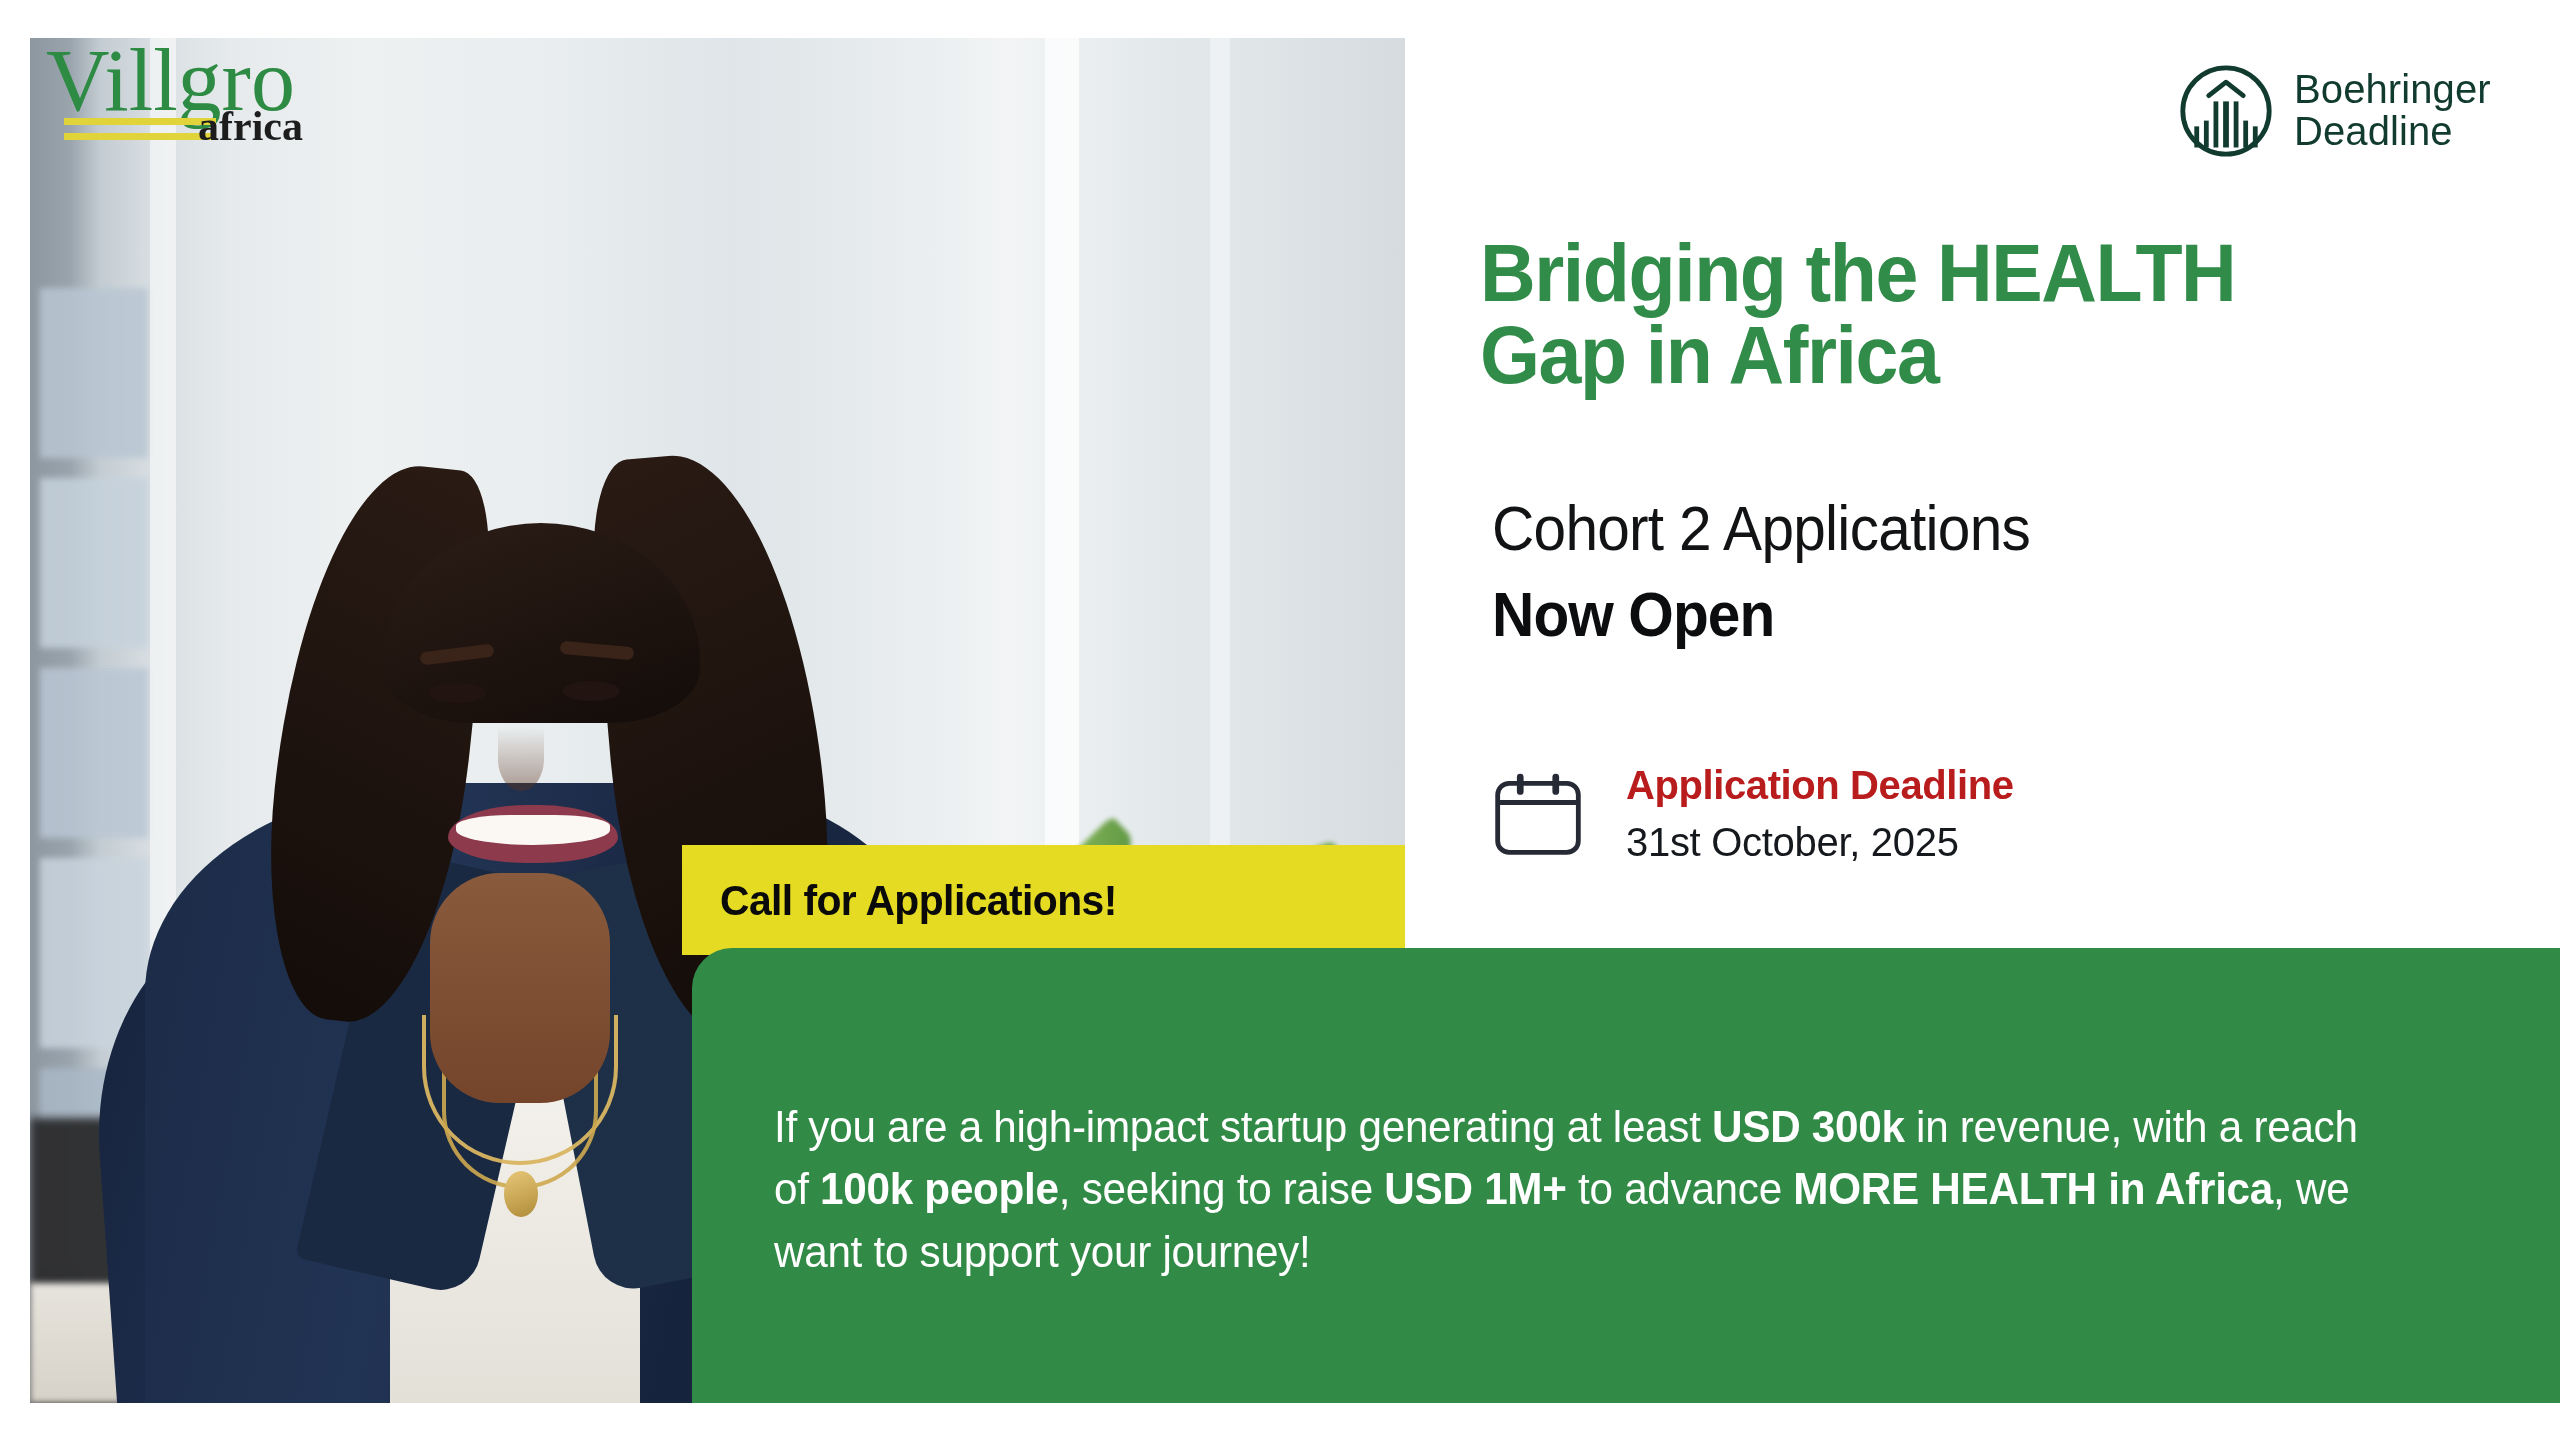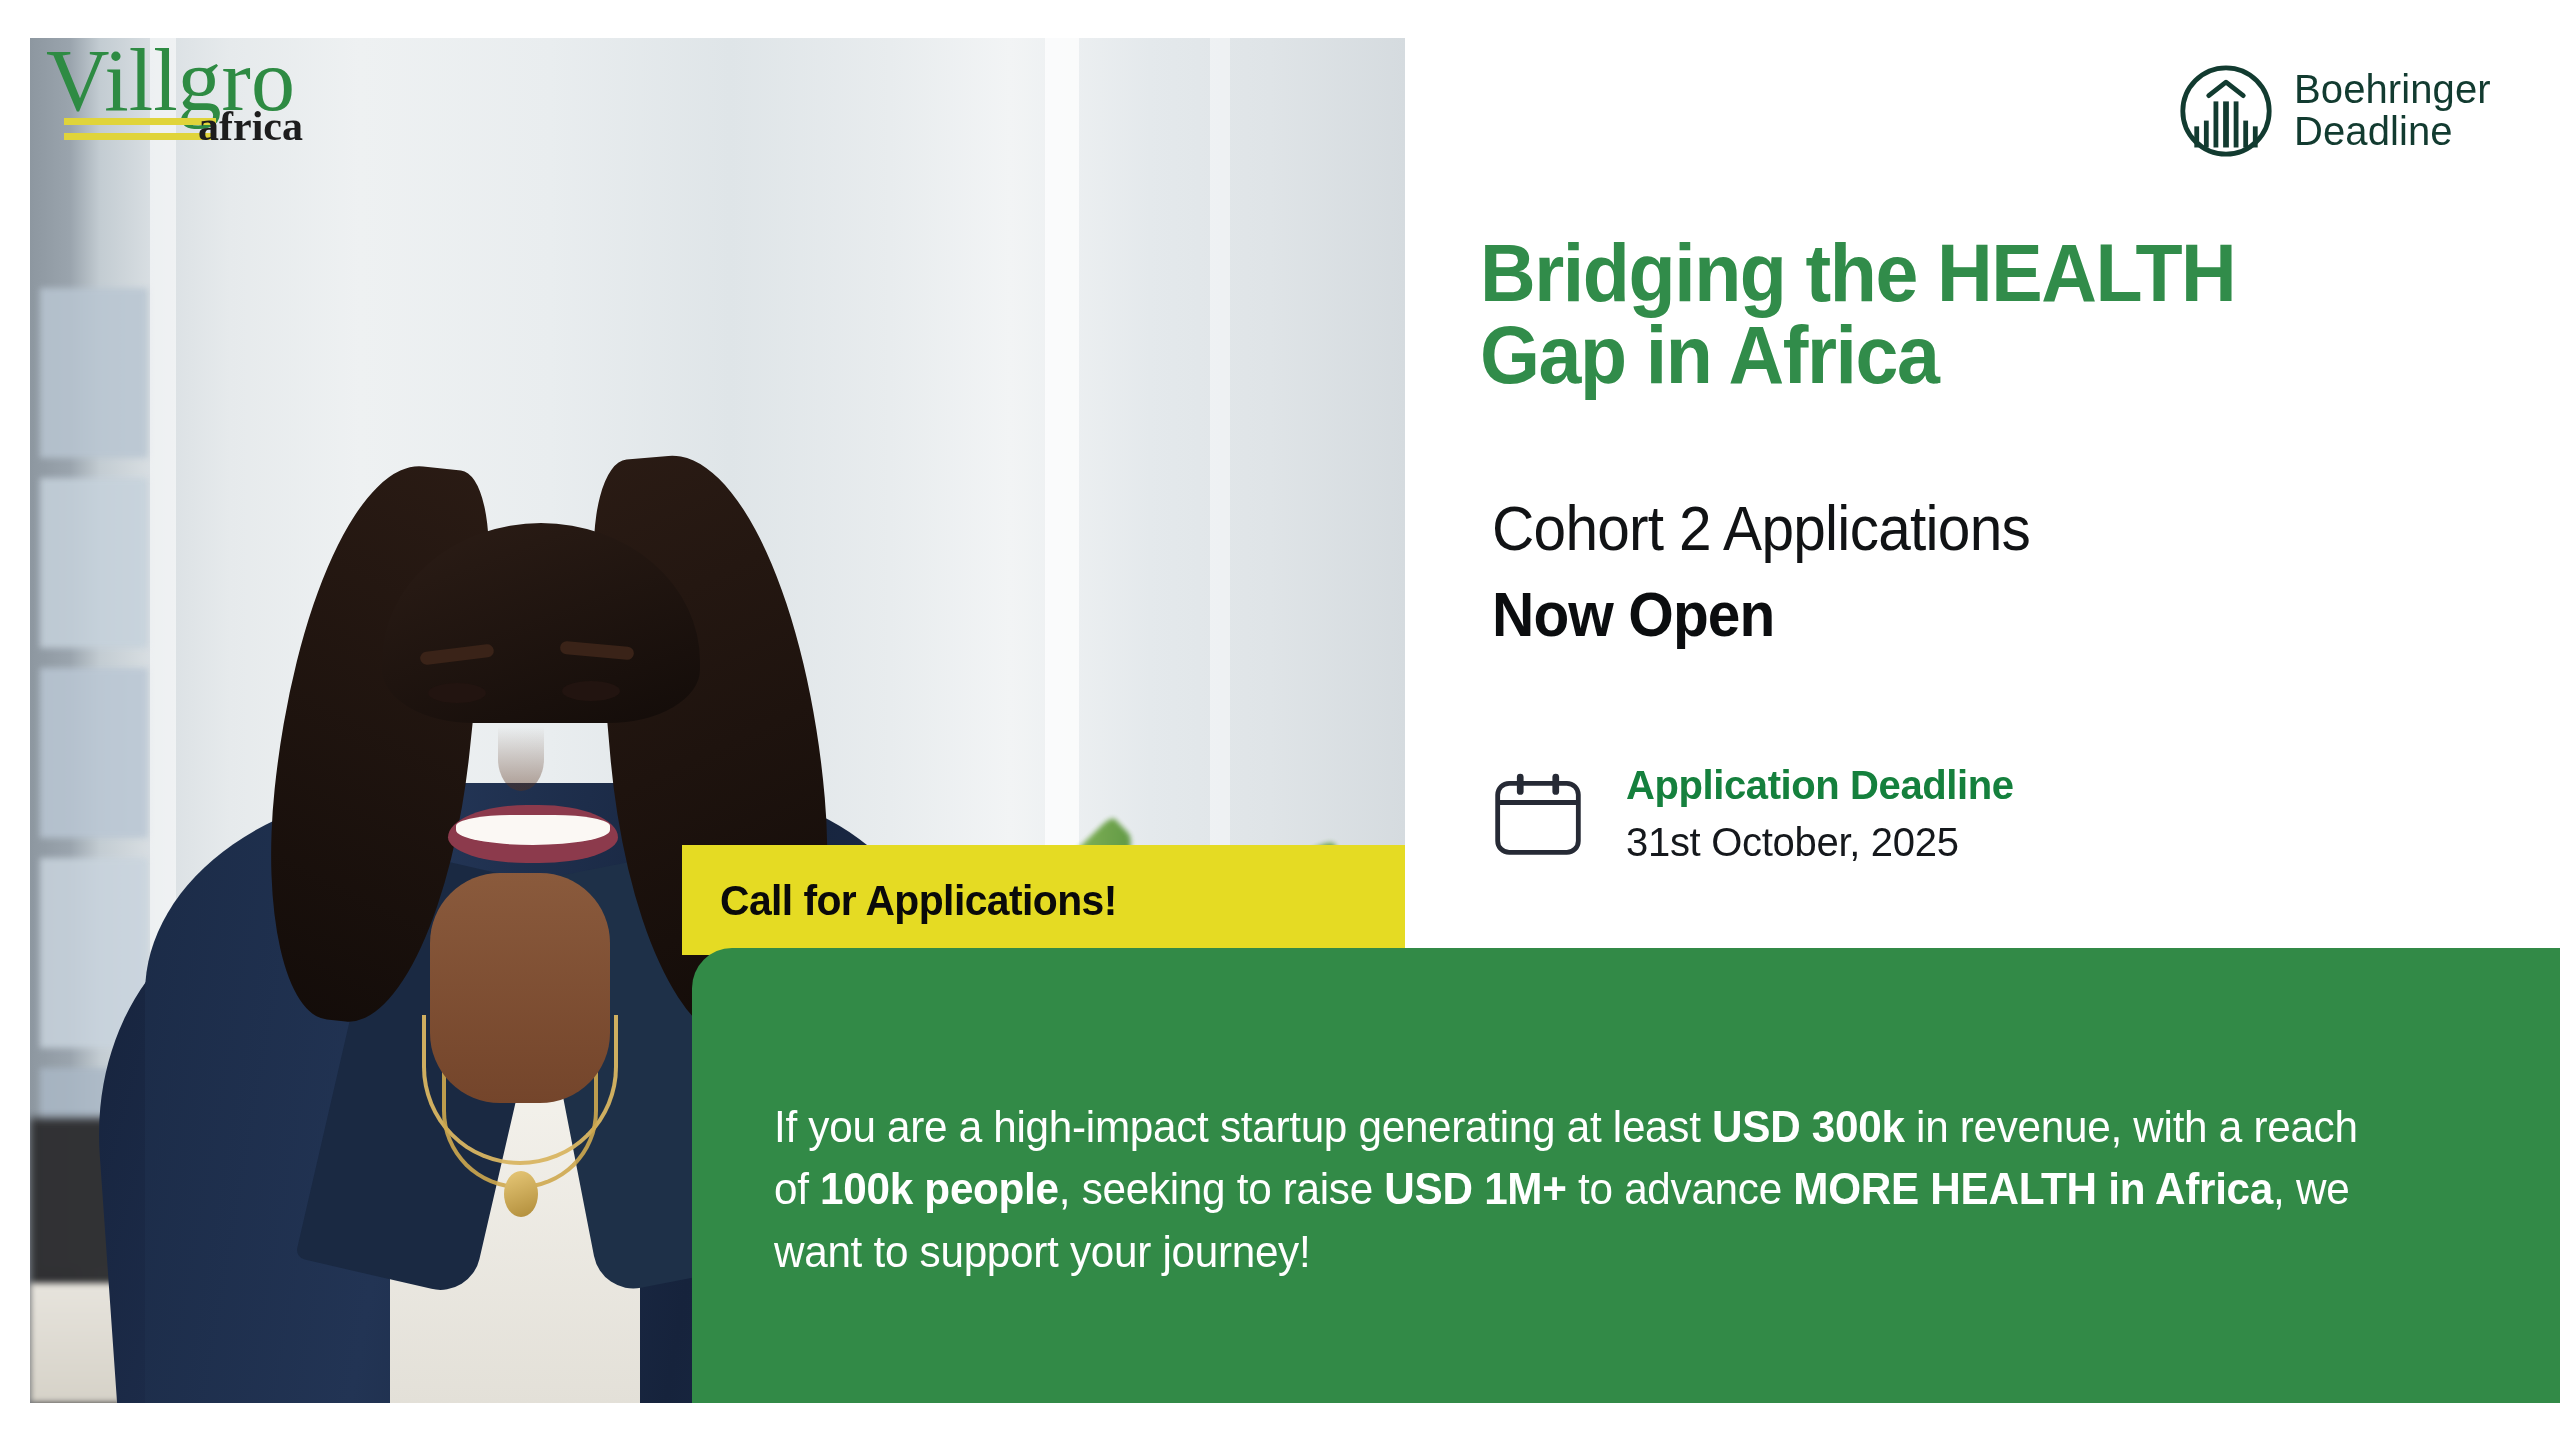--- a/index.html
+++ b/index.html
@@ -200,21 +200,21 @@
     transform:scaleX(.93); transform-origin:left top;
   }
 
   .deadline {
     position:absolute; left:1490px; top:758px;
     display:flex; align-items:flex-start; gap:40px;
   }
   .cal-icon { width:96px; height:96px; flex:0 0 auto; margin-top:8px; }
   .deadline-text { padding-top:2px; }
   .dl-title {
-    font-size:40px; font-weight:800; color:#15803d; letter-spacing:-.4px;
+    font-size:40px; font-weight:800; color:#b91c1c; letter-spacing:-.4px;
     line-height:1.25;
   }
   .dl-date {
     font-size:40px; font-weight:400; color:#15181c; letter-spacing:-.3px;
     line-height:1.3; margin-top:6px;
   }
 
   
   .yellow-banner {
     position:absolute; left:682px; top:845px; width:723px; height:110px;

